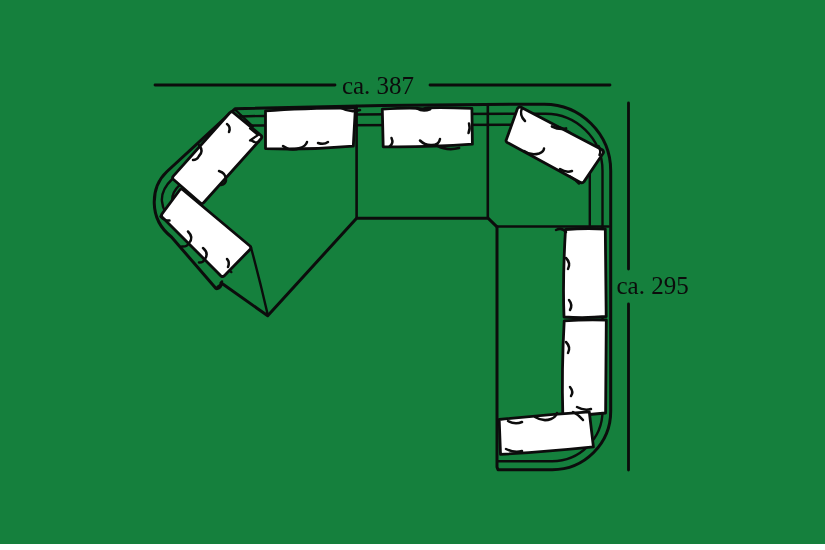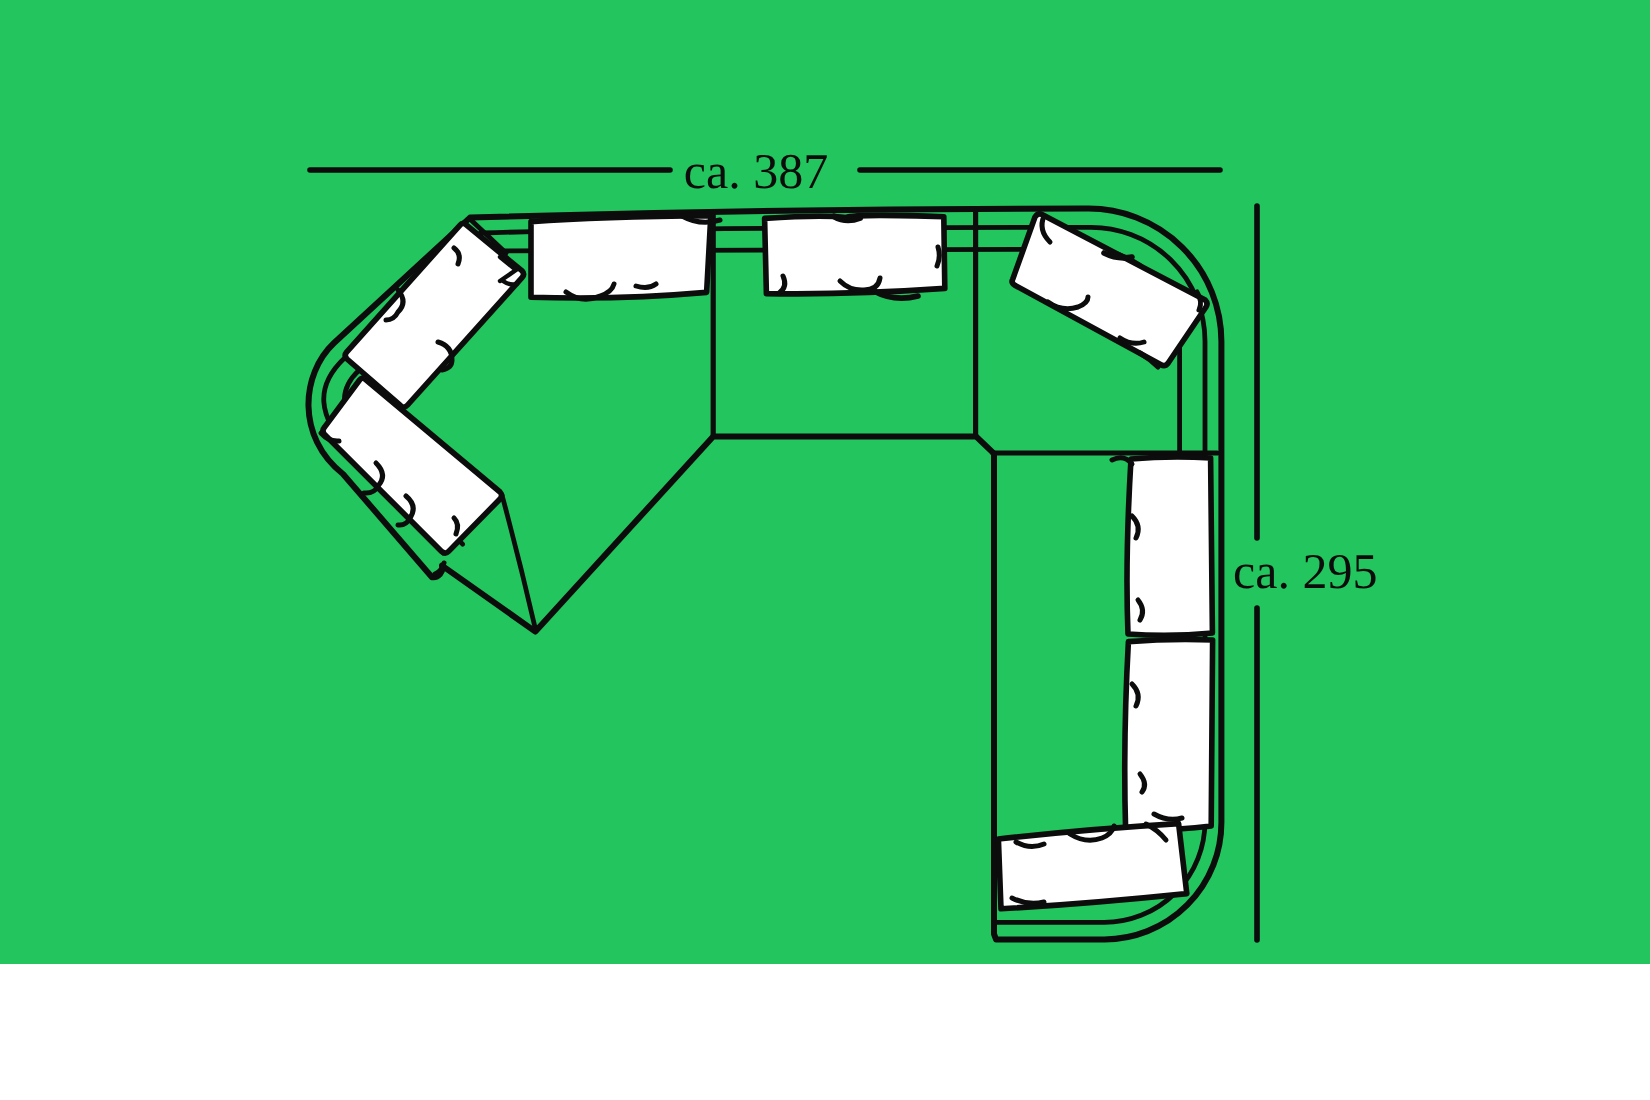--- a/index.html
+++ b/index.html
@@ -1,16 +1,16 @@
 <!DOCTYPE html>
 <html><head>
 <meta charset="utf-8">
 <style>
   html,body{margin:0;padding:0;background:#fff;}
-  .wrap{width:825px;height:482px;position:relative;overflow:hidden;background:#22c55e;}
+  .wrap{width:825px;height:544px;position:relative;overflow:hidden;background:#15803d;}
   svg{display:block;}
   text{font-family:"Liberation Serif",serif;fill:#0c0c0c;}
 </style>
 </head>
 <body>
 
 <div class="wrap">
 <svg width="825" height="550" viewBox="0 0 825 550" fill="none" stroke-linecap="round" stroke-linejoin="round">
 
 <path d="M241,115.7 L172.3,179 C158,192.5 157.5,207.5 176.5,227.5 L221.5,276.5" stroke="#0c0c0c" stroke-width="2.4"></path>

